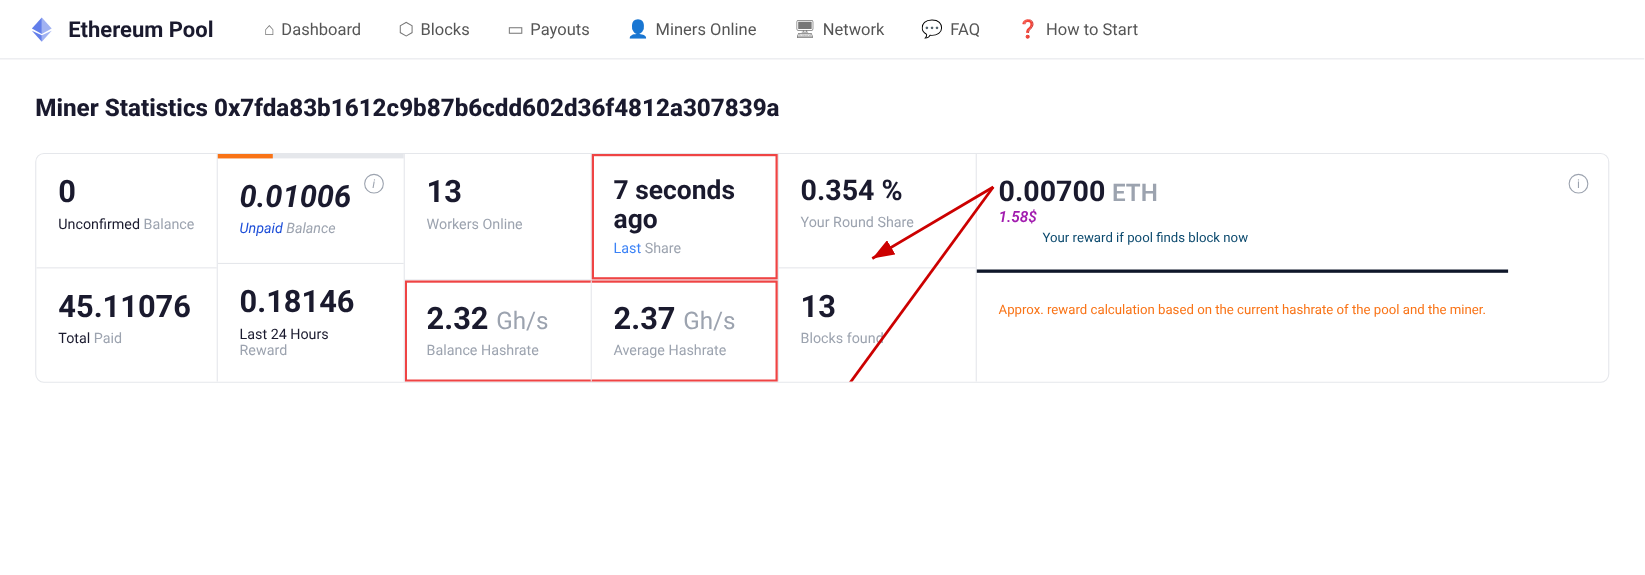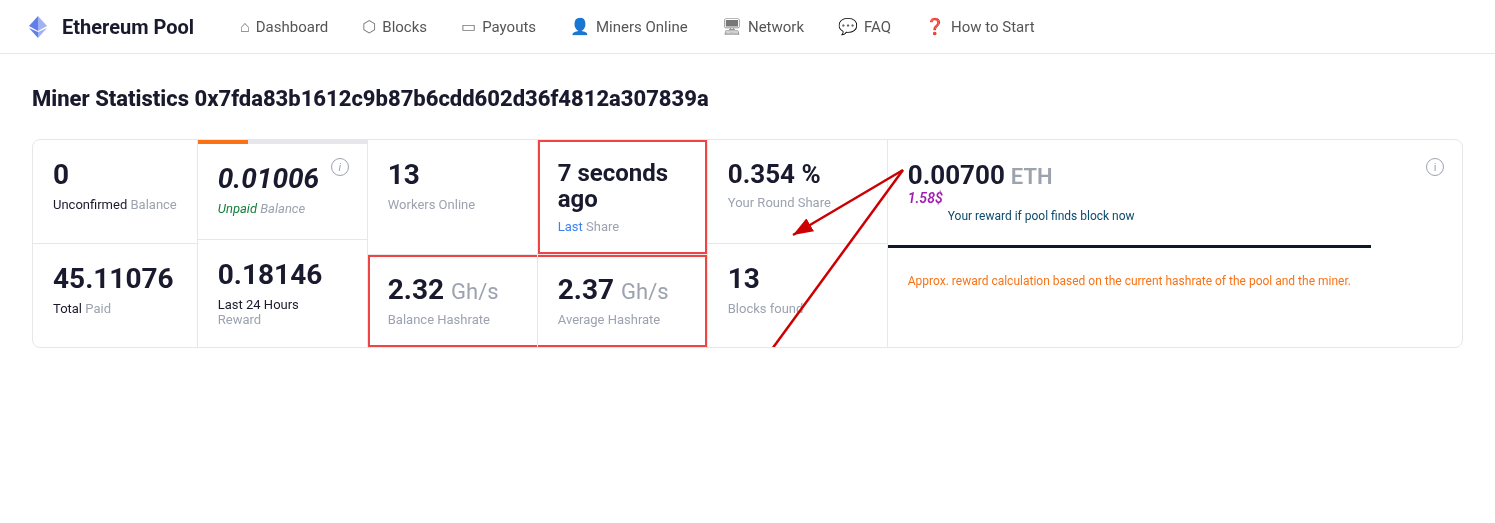--- a/index.html
+++ b/index.html
@@ -313,21 +313,21 @@
       </div>
     </div>
 
     <div class="col2">
       <div class="col2-top">
         <div class="progress-bar-container">
           <div class="progress-bar-fill"></div>
         </div>
         <div class="stat-value">0.01006</div>
         <div class="stat-label">
-          <span style="color:#15803d;text-align:right;">Unpaid</span>
+          <span style="color:#1d4ed8;text-align:right;">Unpaid</span>
           <span>Balance</span>
         </div>
         <div class="info-icon">i</div>
       </div>
       <div class="col2-bottom">
         <div class="stat-value">0.18146</div>
         <div class="stat-label">
           <span style="color:#1a1a2e;">Last 24 Hours</span>
           <br>
           <span>Reward</span>

